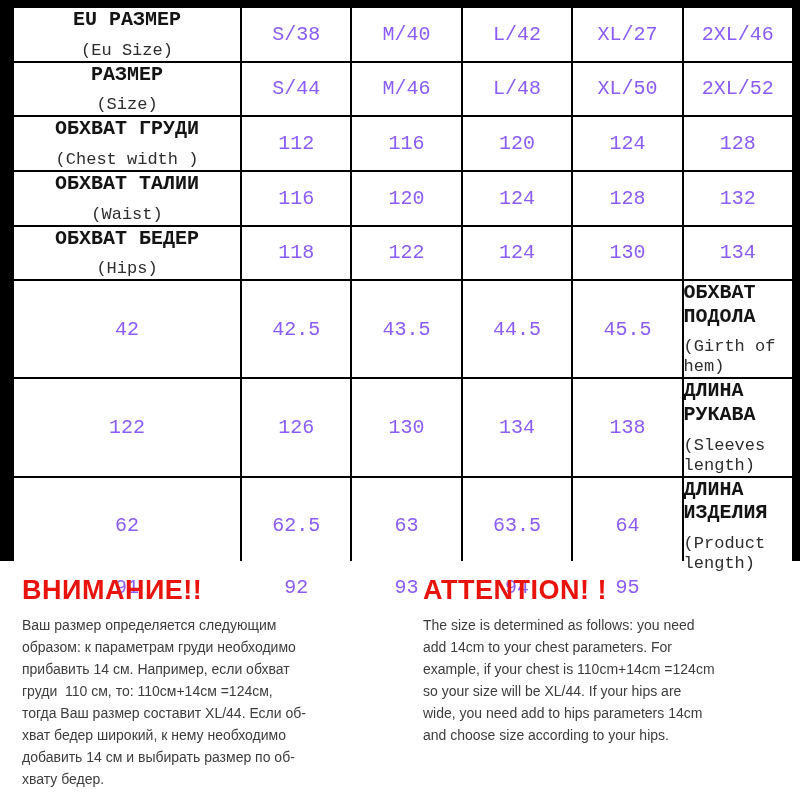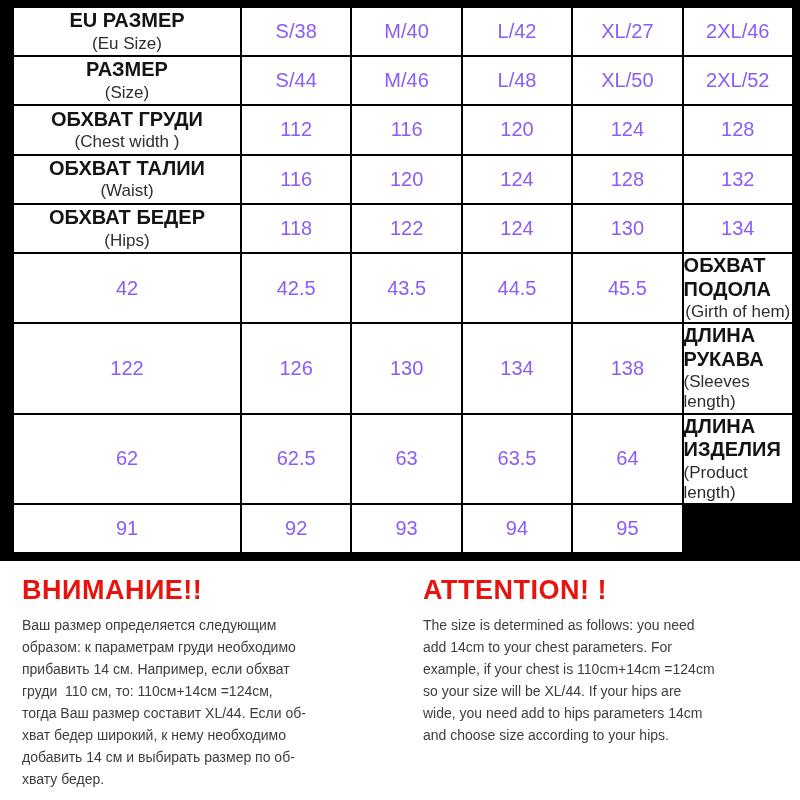--- a/index.html
+++ b/index.html
@@ -8,20 +8,21 @@
     background: #ffffff;
     font-family: "Liberation Sans", sans-serif;
     overflow: hidden;
   }
 
   
   .frame {
     background: #000000;
     height: 561px;
     padding: 8px 8px 9px 14px;
+    font-family: Liberation Mono, monospace;
   }
   .table {
     background: #000000;
     height: 100%;
     display: grid;
     grid-template-columns: 226px repeat(5, 1fr);
     grid-template-rows: repeat(9, 1fr);
     gap: 2px;
   }
   .cell {
@@ -32,21 +33,21 @@
   }
   .label-cell { flex-direction: column; line-height: 1.18; }
   .label-ru {
     font-weight: bold;
     font-size: 20px;
     color: #141414;
   }
   .label-en {
     font-size: 17px;
     color: #2e2e2e;
-    margin-top: 1px;
+    margin-top: 9px;
   }
   .value-cell {
     font-size: 20px;
     color: #8b5cf6;
   }
 
   
   .notes {
     display: flex;
     gap: 30px;

